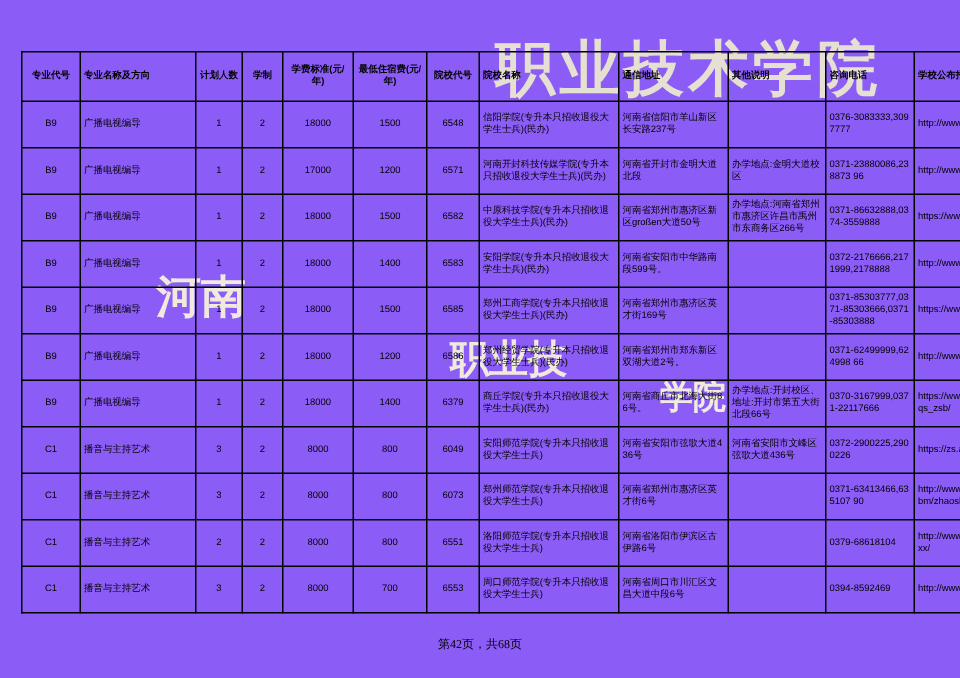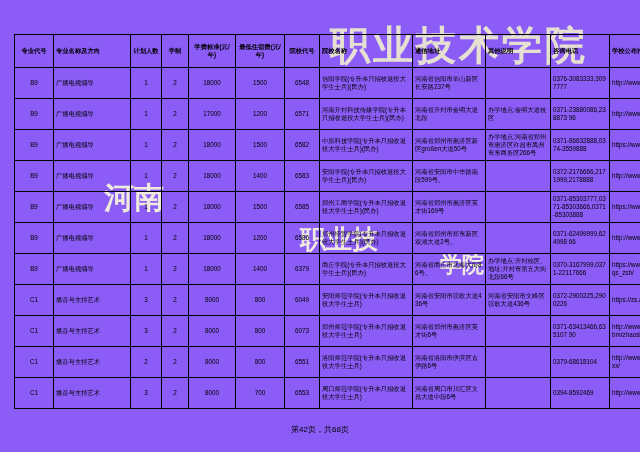--- a/index.html
+++ b/index.html
@@ -79,21 +79,21 @@
   tbody td { height: 28px; }
 
   .footer {
     position: absolute;
     left: 0;
     top: 424px;
     width: 640px;
     text-align: center;
     font-size: 8px;
     color: #000;
-    font-family: Liberation Sans, sans-serif;
+    font-family: Liberation Serif, serif;
     z-index: 2;
   }
 </style>
 </head>
 <body>
 
 <div id="page">
 
   <div class="watermark wm-1">职业技术学院</div>
   <div class="watermark wm-2">河南</div>

